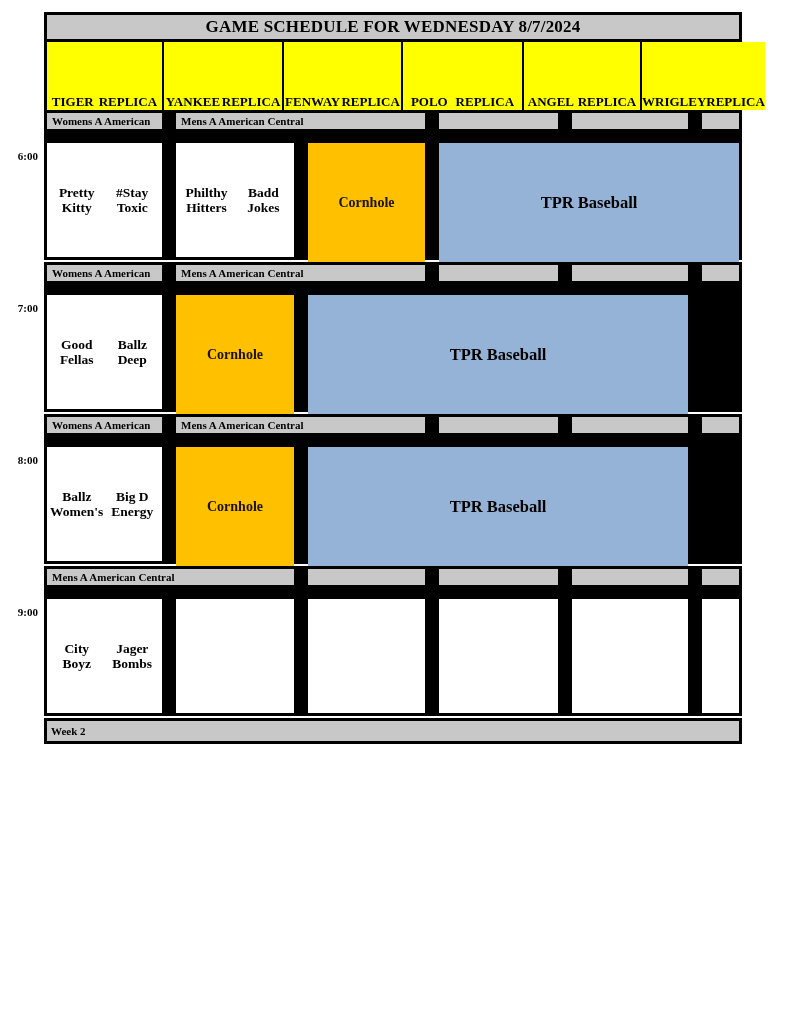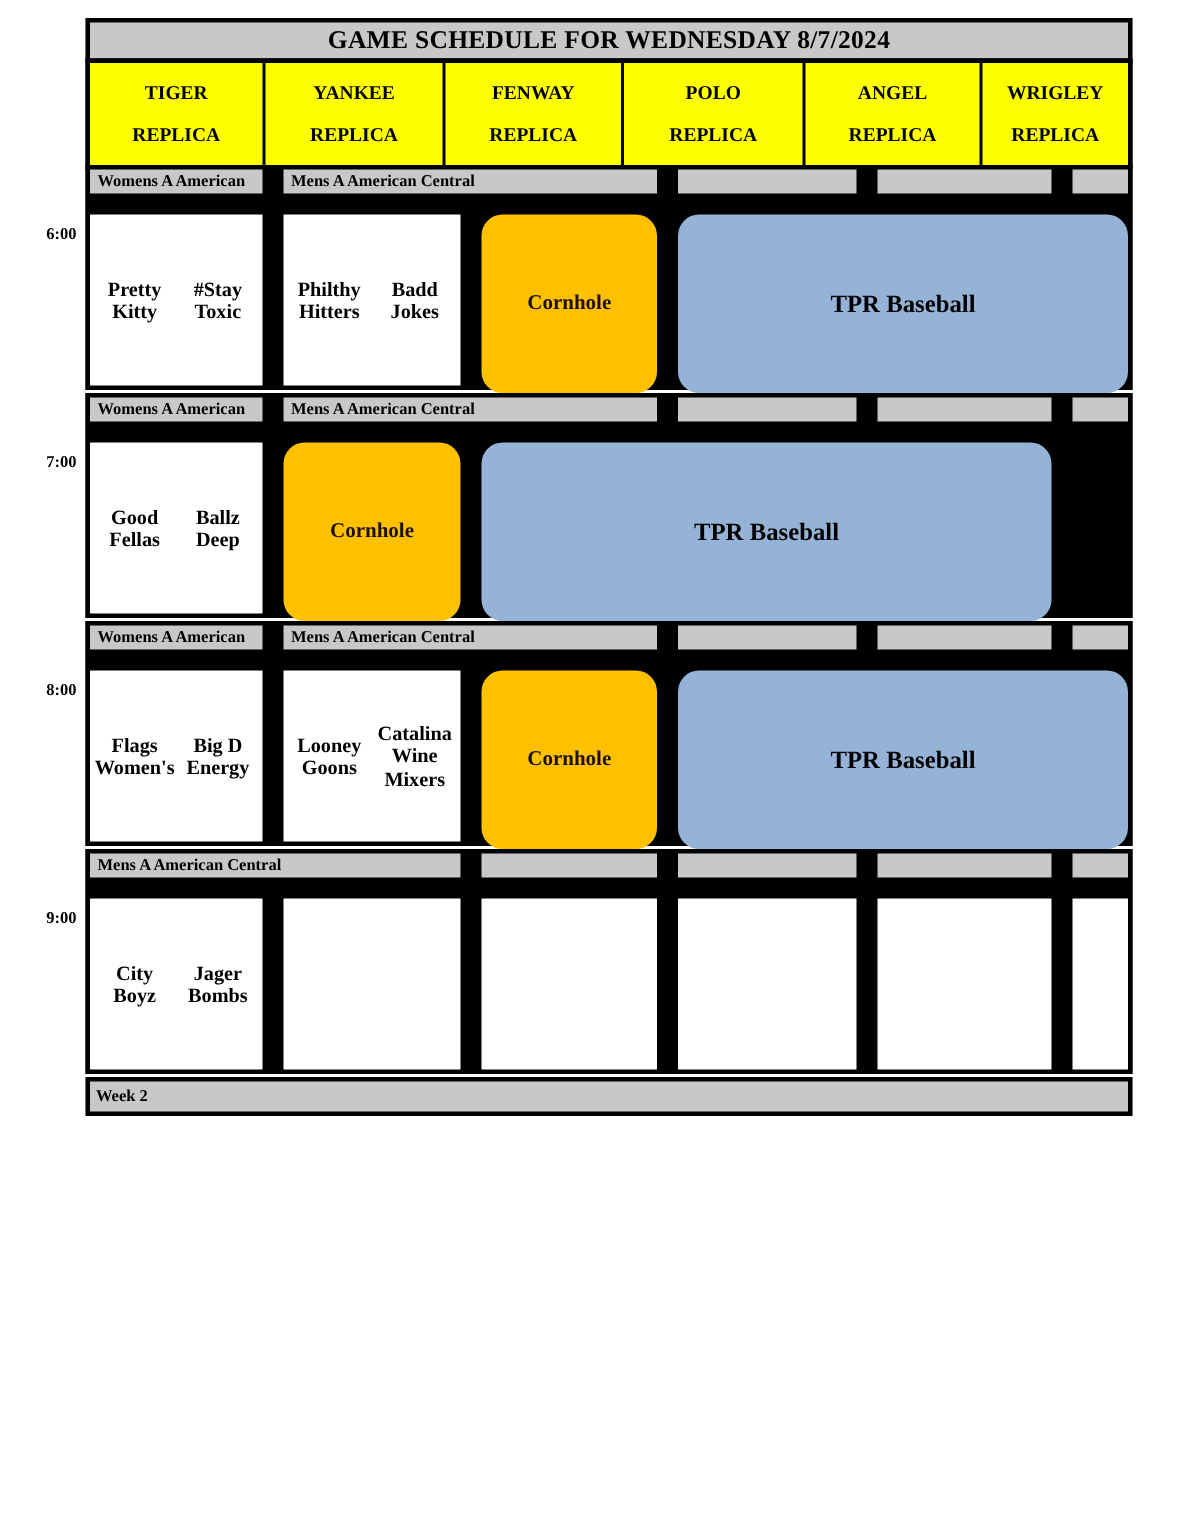--- a/index.html
+++ b/index.html
@@ -4,43 +4,43 @@
 <style>
   * { box-sizing: border-box; margin: 0; padding: 0; }
   html, body { background: #ffffff; }
   body {
     width: 791px; height: 1024px;
     position: relative;
     font-family: "Liberation Serif", "DejaVu Serif", serif;
     font-weight: bold;
     color: #000;
   }
-  .sheet { position: absolute; left: 57px; top: 12px; width: 698px; }
+  .sheet { position: absolute; left: 44px; top: 12px; width: 698px; }
 
   .title-bar {
     height: 30px;
     border: 3px solid #000;
     background: var(--band-bg, #c8c8c8);
     display: flex; align-items: center; justify-content: center;
     font-size: 17px; letter-spacing: 0.2px;
   }
 
   .header-row {
     margin-top: -3px;
     border: 3px solid #000;
     background: #000;
     display: grid;
     grid-template-columns: 115px 118px 117px 119px 116px 1fr;
     gap: 2px;
     height: 74px;
   }
   .header-cell {
     background: var(--header-bg, #ffff00);
-    display: flex; flex-direction: column;
-    align-items: center; justify-content: space-evenly;
+    display: flex; flex-direction: row;
+    align-items: flex-end; justify-content: space-evenly;
     font-size: 13px; text-align: center;
   }
 
   .block { position: relative; margin-top: 2px; }
   .block.first { margin-top: -3px; }
   .block-grid {
     border: 3px solid #000;
     background: #000;
     display: grid;
     grid-template-columns: 115px 118px 117px 119px 116px 1fr;
@@ -58,21 +58,20 @@
     display: flex; flex-direction: row;
     justify-content: space-around; align-items: center;
     text-align: center;
     font-size: 13.5px; line-height: 1.12;
     padding: 8px 2px;
   }
   .team { width: 100%; }
   .event-cell {
     display: flex; align-items: center; justify-content: center;
     text-align: right;
-    border-radius: 14px;
   }
   .cornhole { background: var(--cornhole-bg, #ffc000); font-size: 14px; color: #1c1208; }
   .tpr { background: var(--tpr-bg, #95b3d7); font-size: 16.5px; color: #000000; }
   .extend { height: 119px; position: relative; z-index: 2; }
 
   .time-label {
     position: absolute;
     left: -52px; top: 40px; width: 46px;
     text-align: right;
     font-size: 11px;
@@ -158,26 +157,22 @@
       </div>
       <div class="block">
         <div class="time-label">8:00</div>
         <div class="block-grid">
           <div class="band-cell">Womens A American</div>
           <div class="band-cell" style="grid-column: span 2;">Mens A American Central</div>
           <div class="band-cell"></div>
           <div class="band-cell"></div>
           <div class="band-cell"></div>
           <div class="cell matchup">
-            <div class="team">Flags Women's</div>
+            <div class="team">Ballz Women's</div>
             <div class="team">Big D Energy</div>
-          </div>
-          <div class="cell matchup">
-            <div class="team">Looney Goons</div>
-            <div class="team">Catalina Wine Mixers</div>
           </div>
           <div class="cell event-cell cornhole extend">Cornhole</div>
           <div class="cell event-cell tpr extend" style="grid-column: span 3;">TPR Baseball</div>
         </div>
       </div>
       <div class="block">
         <div class="time-label">9:00</div>
         <div class="block-grid">
           <div class="band-cell" style="grid-column: span 2;">Mens A American Central</div>
           <div class="band-cell"></div>

